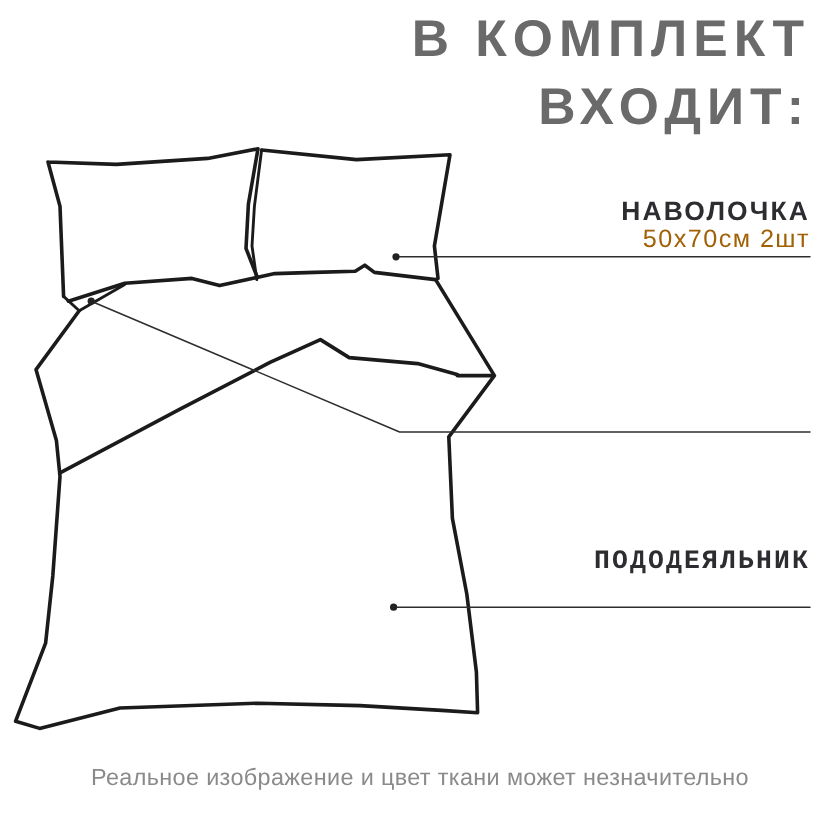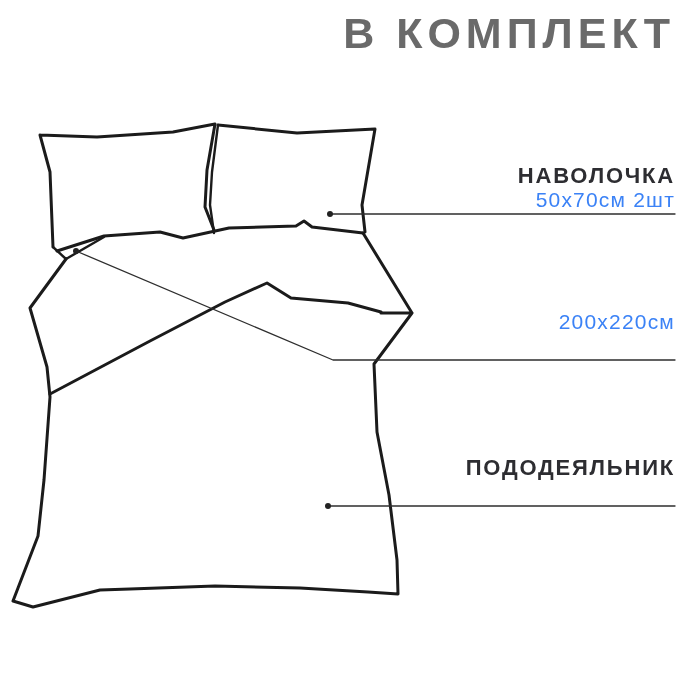--- a/index.html
+++ b/index.html
@@ -43,25 +43,25 @@
     letter-spacing: 1.8px;
     line-height: 24px;
     color: #2d2d31;
     text-align: center;
   }
   .item .size {
     font-size: 21px;
     font-weight: 400;
     letter-spacing: 1.2px;
     line-height: 23px;
-    color: #3b82f6;
+    color: #a16207;
   }
   .item.pillowcase { top: 164px; }
   .item.sheet      { top: 310px; }
-  .item.duvet      { top: 456px; }
+  .item.duvet      { top: 456px; font-family: Liberation Mono, monospace; }
   .footer {
     position: absolute;
     top: 636px;
     left: 0;
     width: 700px;
     text-align: center;
     font-size: 19.5px;
     line-height: 24.5px;
     letter-spacing: 0.3px;
     color: #8a8a8c;
@@ -95,31 +95,32 @@
       <path d="M76,251 L333,360 L675,360"></path>
       <path d="M328,506 L675,506"></path>
       <circle cx="330" cy="214" r="3" fill="#222222" stroke="none"></circle>
       <circle cx="76" cy="251" r="3" fill="#222222" stroke="none"></circle>
       <circle cx="328" cy="506" r="3" fill="#222222" stroke="none"></circle>
     </g>
   </svg>
 
   <div class="title">
     <div>В КОМПЛЕКТ</div>
+    <div>ВХОДИТ:</div>
   </div>
 
   <div class="item pillowcase">
     <div class="name">НАВОЛОЧКА</div>
     <div class="size">50х70см 2шт</div>
   </div>
 
   <div class="item sheet">
-    <div class="size">200х220см</div>
   </div>
 
   <div class="item duvet">
     <div class="name">ПОДОДЕЯЛЬНИК</div>
   </div>
 
   <div class="footer">
+    <div>Реальное изображение и цвет ткани может незначительно</div>
   </div>
 
 </div>
 
 </body></html>

